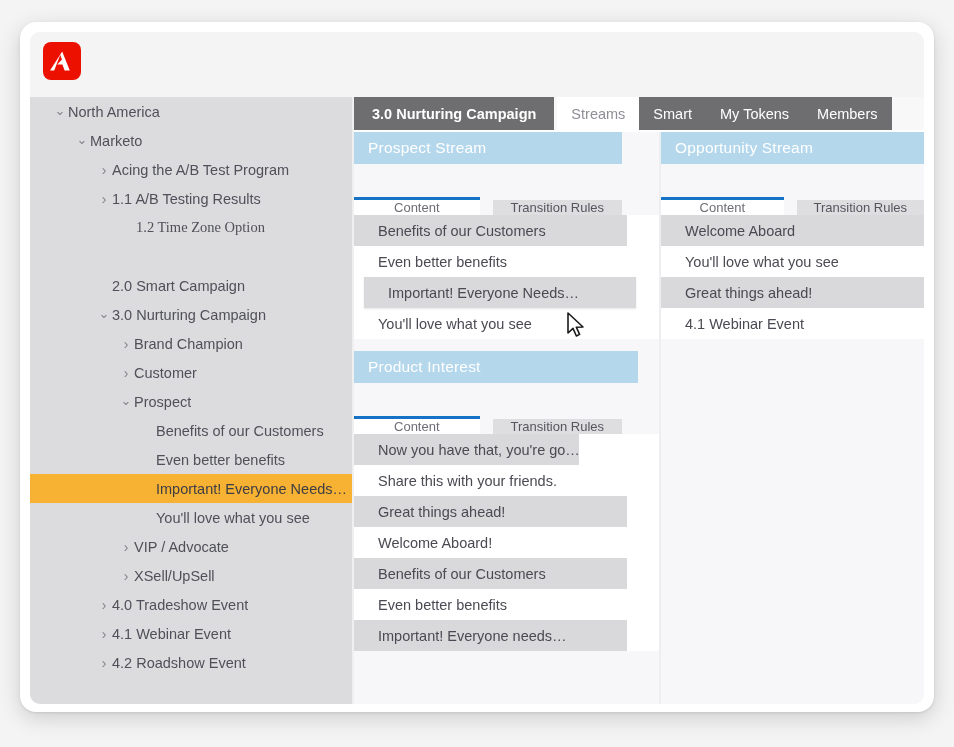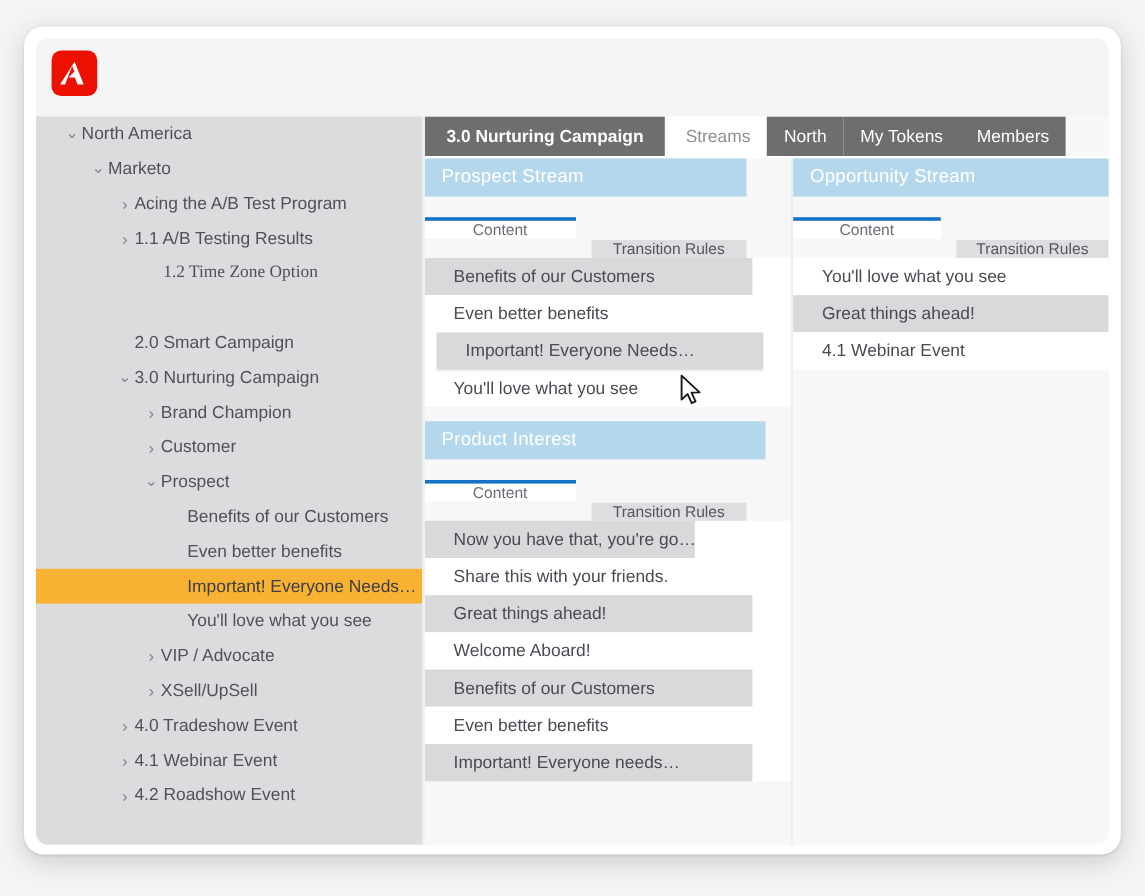--- a/index.html
+++ b/index.html
@@ -145,21 +145,21 @@
     display: flex;
     align-items: center;
     padding-left: 14px;
     letter-spacing: .2px;
   }
   .stream-gap { height: 17px; background: #f7f7f9; }
   .subtabs {
     position: relative;
     height: 34px;
     display: flex;
-    align-items: flex-start;
+    align-items: flex-end;
     border-top: 3px solid transparent;
     gap: 13px;
   }
   .subtab {
     display: flex; align-items: center; justify-content: center;
     font-size: 13px;
     color: #6d6d76;
     cursor: default;
     white-space: nowrap;
   }
@@ -296,21 +296,21 @@
           <span class="tlabel">4.2 Roadshow Event</span>
         </div>
       </div>
     <div id="sidebar-edge"></div>
 
     <div id="main">
       <div id="tabstrip">
           <div class="tab title-tab">3.0 Nurturing Campaign</div>
           <div class="tab spacer"></div>
           <div class="tab active">Streams</div>
-          <div class="tab">North</div>
+          <div class="tab">Smart</div>
           <div class="tab">My Tokens</div>
           <div class="tab">Members</div>
         </div>
       <div id="tabstrip-underline"></div>
 
       <div id="columns">
         <div class="col left" id="col-left">
             <div class="stream">
               <div class="stream-header" style="width: 268px;">Prospect Stream</div>
               <div class="stream-gap"></div>
@@ -346,20 +346,21 @@
         <div class="col divider"></div>
         <div class="col right" id="col-right">
             <div class="stream">
               <div class="stream-header" style="width: 299px;">Opportunity Stream</div>
               <div class="stream-gap"></div>
               <div class="subtabs" style="width: 263px;">
                 <div class="subtab active" style="width: 128px;">Content</div>
                 <div class="subtab inactive" style="width: 133px;">Transition Rules</div>
               </div>
               <div class="rowlist">
+                <div class="srow shaded" style="width: 263px;">Welcome Aboard</div>
                 <div class="srow plain" style="width: 263px;">You'll love what you see</div>
                 <div class="srow shaded" style="width: 263px;">Great things ahead!</div>
                 <div class="srow plain" style="width: 263px;">4.1 Webinar Event</div>
               </div>
             </div>
           </div>
 
         <svg id="cursor" viewBox="0 0 20 28">
           <path d="M2 1 L2 21 L7 16.4 L10.4 24 L13.6 22.4 L10.3 15.2 L17 15 Z" fill="#ffffff" stroke="#1b1b1b" stroke-width="1.6" stroke-linejoin="round"></path>
         </svg>

